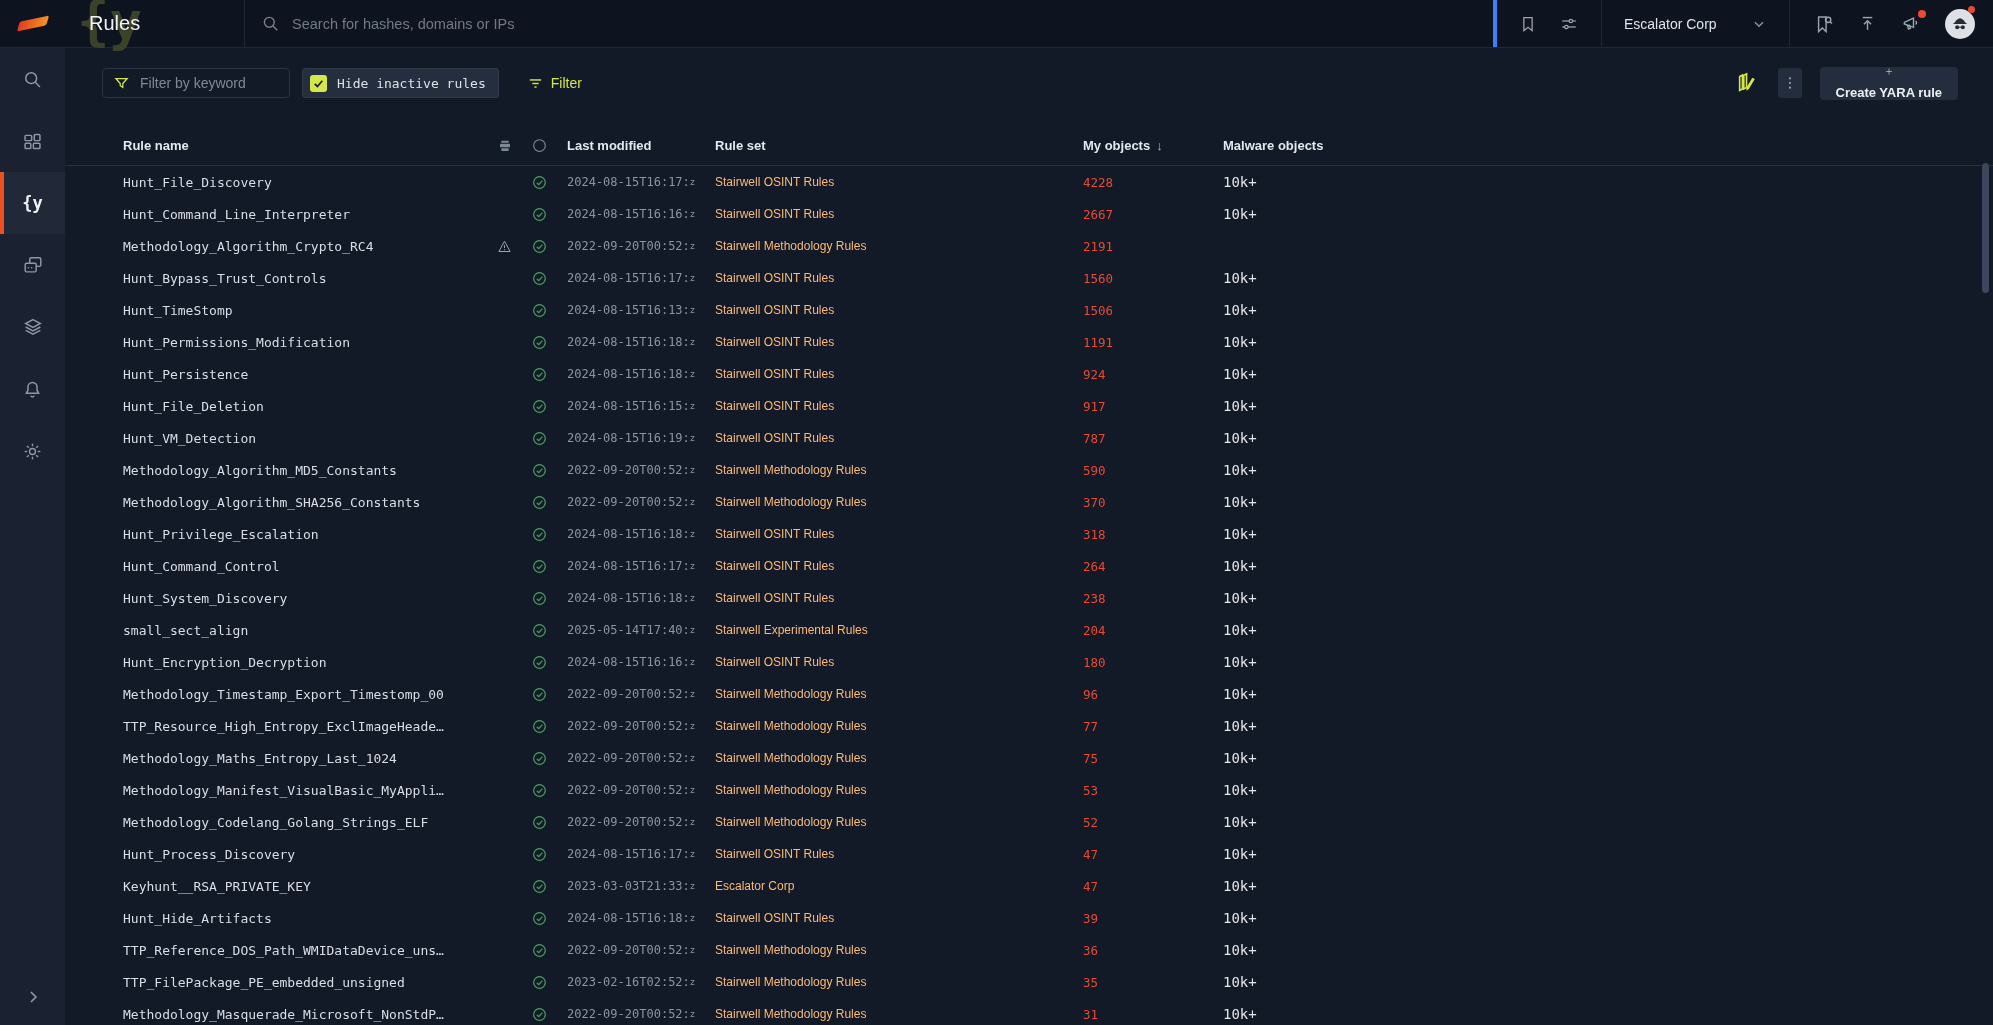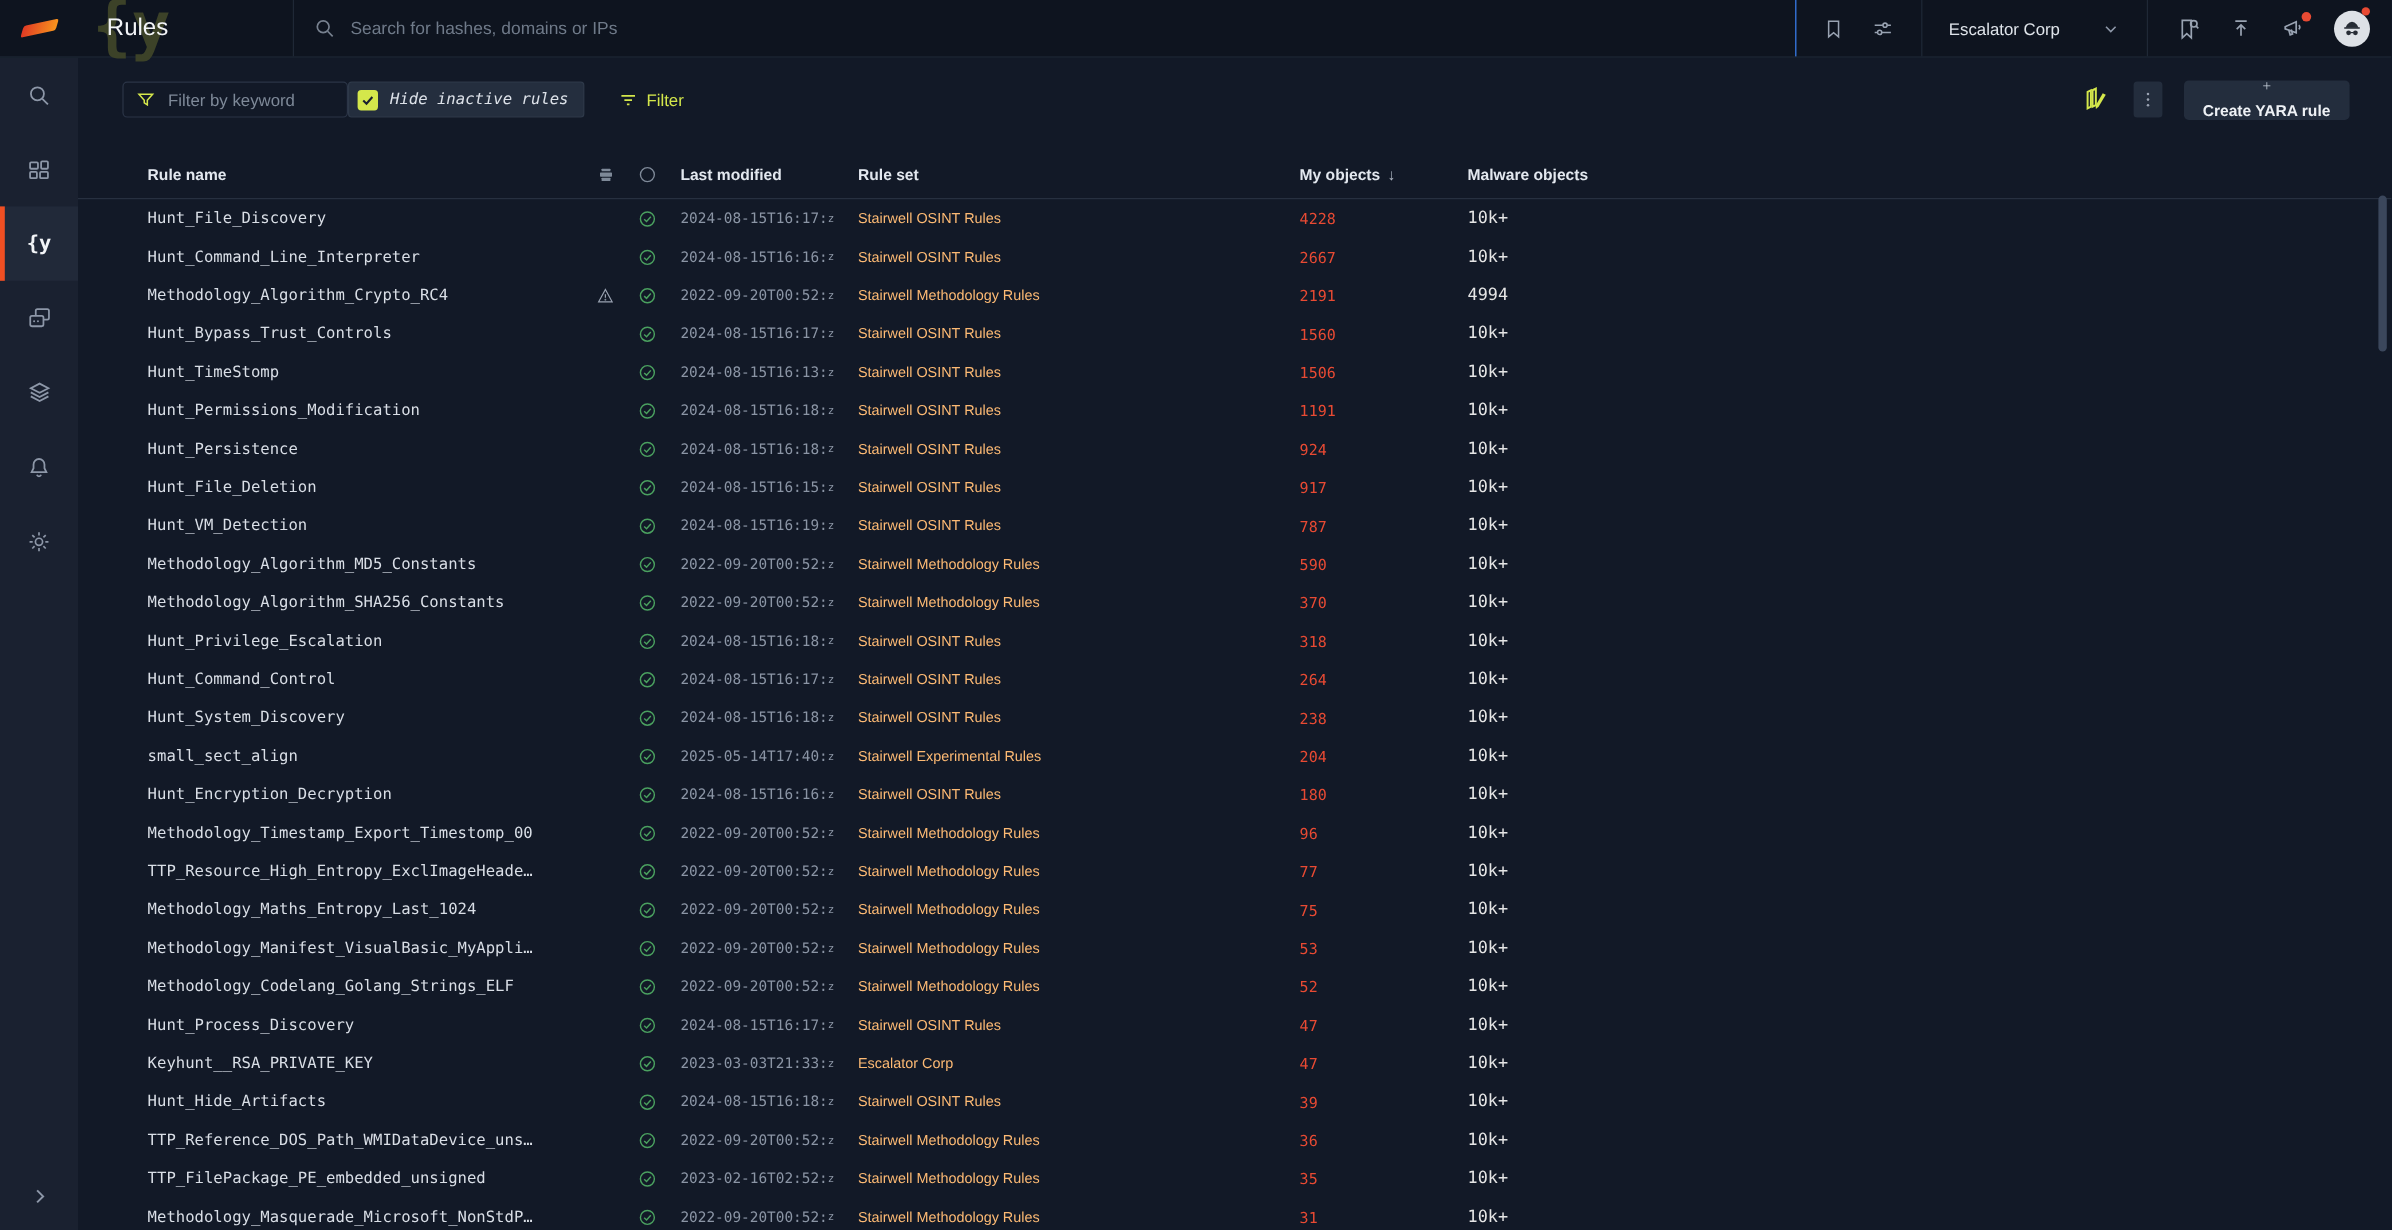--- a/index.html
+++ b/index.html
@@ -17,21 +17,21 @@
   .logo-cell { width:65px; display:flex; align-items:center; justify-content:center; }
   .logo-mark { width:30px; height:9px; border-radius:2px;
     background: linear-gradient(90deg, var(--orange-deep,#e03a24), #f7941d);
     transform: rotate(-12deg) skewX(-28deg); }
   .title-cell { width:180px; border-right:1px solid #1f2836; display:flex; align-items:center;
     padding-left:24px; position:relative; overflow:visible; }
   .watermark { position:absolute; left:12px; top:-8px; font-family:"DejaVu Sans Mono",monospace;
     font-size:54px; font-weight:bold; color:#3c4228; z-index:0; pointer-events:none; line-height:1.1; }
   .page-title { font-size:20px; font-weight:400; color:#f2f4f7; position:relative; z-index:1; }
   .search-cell { flex:1; display:flex; align-items:center; gap:12px; padding-left:16px;
-    border-right:1px solid #3b82f6; position:relative; z-index:1; }
+    border-right:4px solid #3b82f6; position:relative; z-index:1; }
   .search-cell svg { flex:0 0 auto; }
   .search-input { background:transparent; border:none; outline:none; color:#dfe4ea;
     font-size:14.5px; width:600px; font-family:"Liberation Sans",sans-serif; }
   .search-input::placeholder { color:#6f7a89; }
   .tb-iconpair { display:flex; align-items:center; gap:22px; padding:0 22px;
     border-right:1px solid #1f2836; }
   .org-cell { display:flex; align-items:center; gap:10px; padding:0 22px;
     border-right:1px solid #1f2836; min-width:188px; cursor:pointer; }
   .org-name { font-size:14px; color:#dfe4ea; }
   .org-cell .chev { margin-left:auto; }
@@ -59,22 +59,22 @@
     color:#8d97a8; cursor:pointer; }
 
   
   .main { position:absolute; top:48px; left:65px; right:0; bottom:0; background:var(--bg,#121927); }
   .filterbar { height:78px; display:flex; align-items:center; padding:0 35px 8px 37px; }
   .kw-box { display:flex; align-items:center; gap:10px; width:188px; height:30px;
     border:1px solid #2b3547; border-radius:4px; padding:0 10px; background:transparent; }
   .kw-input { background:transparent; border:none; outline:none; width:130px;
     color:#dfe4ea; font-size:14px; font-family:"Liberation Sans",sans-serif; }
   .kw-input::placeholder { color:#7e8998; }
-  .chip { height:30px; display:flex; align-items:center; gap:10px;
-    background:#242e3e; border:1px solid #2e3949; border-radius:3px; padding:0 12px 0 7px; cursor:pointer;font-style:italic; }
+  .chip { margin-left:12px; height:30px; display:flex; align-items:center; gap:10px;
+    background:#242e3e; border:1px solid #2e3949; border-radius:3px; padding:0 12px 0 7px; cursor:pointer; }
   .checkbox { width:17px; height:17px; border-radius:3px; background:var(--accent,#d4e74b);
     display:flex; align-items:center; justify-content:center; }
   .chip-label { font-family:"DejaVu Sans Mono",monospace; font-size:13px; color:#dde2e9; }
   .filter-btn { margin-left:28px; display:flex; align-items:center; gap:7px; cursor:pointer; }
   .filter-btn span { color:var(--accent,#d4e74b); font-size:14px; font-weight:400; }
   .edit-rules { margin-left:auto; color:var(--accent,#d4e74b); cursor:pointer;
     display:flex; align-items:center; }
   .kebab-btn { margin-left:20px; width:24px; height:30px; background:#232d3d; border-radius:3px;
     display:flex; align-items:center; justify-content:center; color:#9aa3b2; cursor:pointer; }
   .create-btn { margin-left:18px; height:33px; background:#232d3d; border-radius:4px;
@@ -365,21 +365,20 @@
     </div>
     <div class="cell-status">
       <svg class="ic" width="17" height="17" viewBox="0 0 24 24" fill="none" stroke="currentColor" stroke-width="1.7">
         <circle cx="12" cy="12" r="8.2"></circle>
         <polyline points="8.2,12.4 11,15 16,9.4"></polyline>
       </svg>
     </div>
     <div class="cell-mod"><span>2022-09-20T00:52:</span><span class="zed">z</span></div>
     <div class="cell-set">Stairwell Methodology Rules</div>
     <div class="cell-my">2191</div>
-    <div class="cell-mal">4994</div>
   </div>
 
   <div class="grid-cols t-row">
     <div class="cell-name">Hunt_Bypass_Trust_Controls</div>
     <div class="cell-warn" style="visibility: hidden;">
       <svg class="ic" width="15" height="15" viewBox="0 0 24 24" fill="none" stroke="currentColor" stroke-width="1.6">
         <path d="M12 3.5 21 20 H3 Z"></path>
         <line x1="12" y1="10" x2="12" y2="14.5"></line>
         <circle cx="12" cy="17.2" r="0.4" fill="currentColor"></circle>
       </svg>

